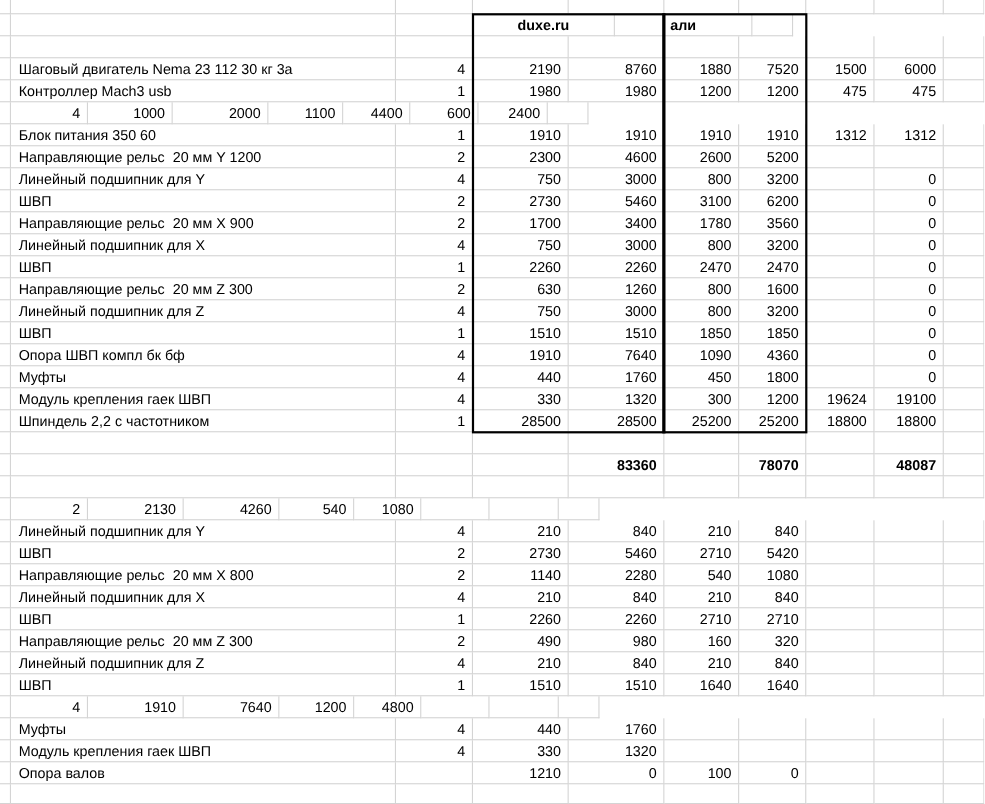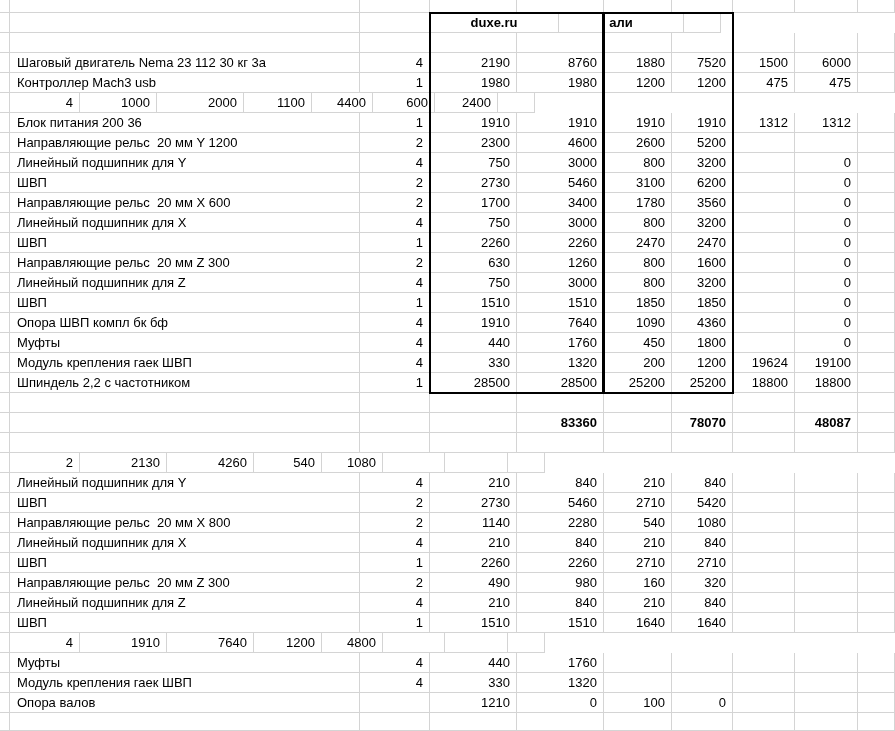--- a/index.html
+++ b/index.html
@@ -99,21 +99,21 @@
       <div class="cell num" style="width: 77px;">1000</div>
       <div class="cell num" style="width: 87px;">2000</div>
       <div class="cell num" style="width: 68px;">1100</div>
       <div class="cell num" style="width: 61px;">4400</div>
       <div class="cell num" style="width: 62px;">600</div>
       <div class="cell num" style="width: 63px;">2400</div>
       <div class="cell" style="width: 37px;"></div>
     </div>
     <div class="row" style="height: 20px;">
       <div class="cell" style="width: 10px;"></div>
-      <div class="cell name" style="width: 350px;">Блок питания 200 36</div>
+      <div class="cell name" style="width: 350px;">Блок питания 350 60</div>
       <div class="cell num" style="width: 70px;">1</div>
       <div class="cell num" style="width: 87px;">1910</div>
       <div class="cell num" style="width: 87px;">1910</div>
       <div class="cell num" style="width: 68px;">1910</div>
       <div class="cell num" style="width: 61px;">1910</div>
       <div class="cell num" style="width: 62px;">1312</div>
       <div class="cell num" style="width: 63px;">1312</div>
       <div class="cell" style="width: 37px;"></div>
     </div>
     <div class="row" style="height: 20px;">
@@ -147,21 +147,21 @@
       <div class="cell num" style="width: 87px;">2730</div>
       <div class="cell num" style="width: 87px;">5460</div>
       <div class="cell num" style="width: 68px;">3100</div>
       <div class="cell num" style="width: 61px;">6200</div>
       <div class="cell num" style="width: 62px;"></div>
       <div class="cell num" style="width: 63px;">0</div>
       <div class="cell" style="width: 37px;"></div>
     </div>
     <div class="row" style="height: 20px;">
       <div class="cell" style="width: 10px;"></div>
-      <div class="cell name" style="width: 350px;">Направляющие рельс  20 мм X 600</div>
+      <div class="cell name" style="width: 350px;">Направляющие рельс  20 мм X 900</div>
       <div class="cell num" style="width: 70px;">2</div>
       <div class="cell num" style="width: 87px;">1700</div>
       <div class="cell num" style="width: 87px;">3400</div>
       <div class="cell num" style="width: 68px;">1780</div>
       <div class="cell num" style="width: 61px;">3560</div>
       <div class="cell num" style="width: 62px;"></div>
       <div class="cell num" style="width: 63px;">0</div>
       <div class="cell" style="width: 37px;"></div>
     </div>
     <div class="row" style="height: 20px;">
@@ -247,21 +247,21 @@
       <div class="cell num" style="width: 62px;"></div>
       <div class="cell num" style="width: 63px;">0</div>
       <div class="cell" style="width: 37px;"></div>
     </div>
     <div class="row" style="height: 20px;">
       <div class="cell" style="width: 10px;"></div>
       <div class="cell name" style="width: 350px;">Модуль крепления гаек ШВП</div>
       <div class="cell num" style="width: 70px;">4</div>
       <div class="cell num" style="width: 87px;">330</div>
       <div class="cell num" style="width: 87px;">1320</div>
-      <div class="cell num" style="width: 68px;">200</div>
+      <div class="cell num" style="width: 68px;">300</div>
       <div class="cell num" style="width: 61px;">1200</div>
       <div class="cell num" style="width: 62px;">19624</div>
       <div class="cell num" style="width: 63px;">19100</div>
       <div class="cell" style="width: 37px;"></div>
     </div>
     <div class="row" style="height: 20px;">
       <div class="cell" style="width: 10px;"></div>
       <div class="cell name" style="width: 350px;">Шпиндель 2,2 с частотником</div>
       <div class="cell num" style="width: 70px;">1</div>
       <div class="cell num" style="width: 87px;">28500</div>

